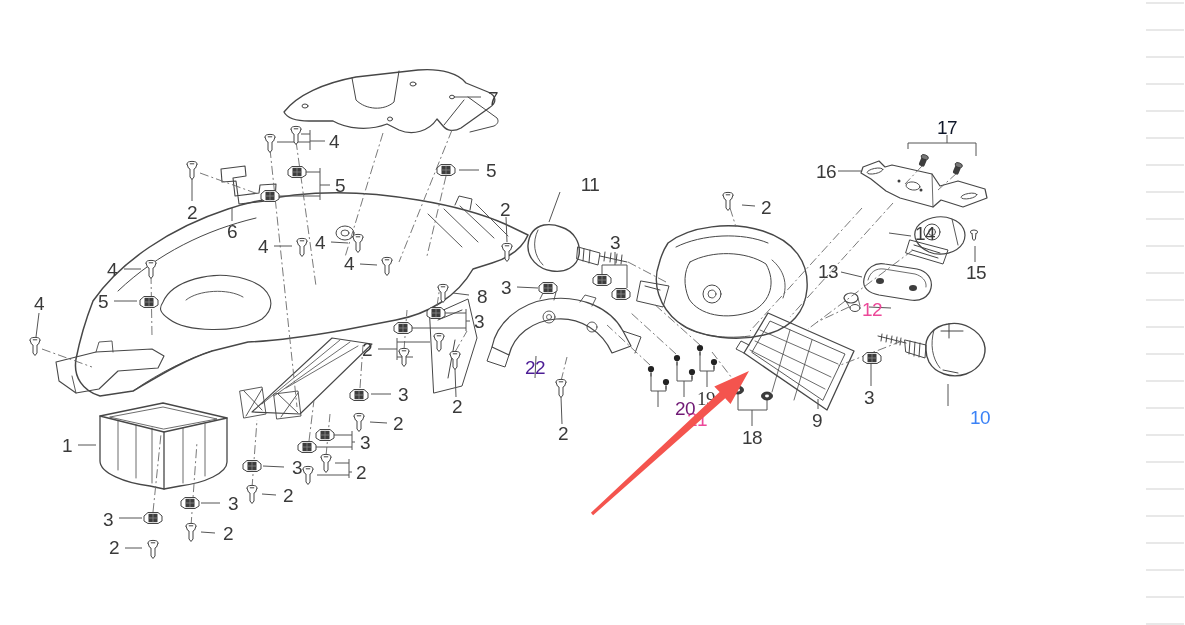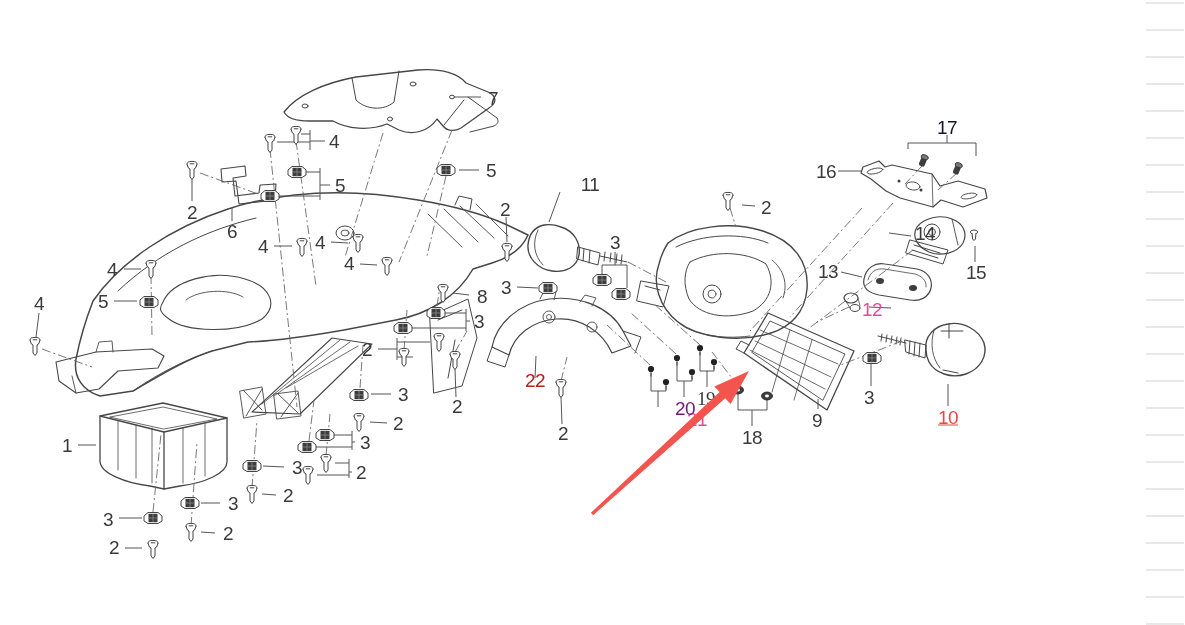--- a/index.html
+++ b/index.html
@@ -306,38 +306,38 @@
       <span class="part-label" style="left: 482px; top: 296px; color: rgb(58, 58, 58);">8</span>
       <span class="part-label" style="left: 479px; top: 321px; color: rgb(58, 58, 58);">3</span>
       <span class="part-label" style="left: 367px; top: 349px; color: rgb(58, 58, 58);">2</span>
       <span class="part-label" style="left: 263px; top: 246px; color: rgb(58, 58, 58);">4</span>
       <span class="part-label" style="left: 320px; top: 242px; color: rgb(58, 58, 58);">4</span>
       <span class="part-label" style="left: 349px; top: 263px; color: rgb(58, 58, 58);">4</span>
       <span class="part-label" style="left: 112px; top: 269px; color: rgb(58, 58, 58);">4</span>
       <span class="part-label" style="left: 103px; top: 301px; color: rgb(58, 58, 58);">5</span>
       <span class="part-label" style="left: 39px; top: 303px; color: rgb(58, 58, 58);">4</span>
       <span class="part-label" style="left: 67px; top: 445px; color: rgb(58, 58, 58);">1</span>
-      <span class="part-label" style="left: 535px; top: 380px; color: #b91c1c;">22</span>
+      <span class="part-label" style="left: 535px; top: 367px; color: #4c1d95;">22</span>
       <span class="part-label" style="left: 457px; top: 406px; color: rgb(58, 58, 58);">2</span>
       <span class="part-label" style="left: 563px; top: 433px; color: rgb(58, 58, 58);">2</span>
       <span class="part-label" style="left: 403px; top: 394px; color: rgb(58, 58, 58);">3</span>
       <span class="part-label" style="left: 398px; top: 423px; color: rgb(58, 58, 58);">2</span>
       <span class="part-label" style="left: 365px; top: 442px; color: rgb(58, 58, 58);">3</span>
       <span class="part-label" style="left: 361px; top: 472px; color: rgb(58, 58, 58);">2</span>
       <span class="part-label" style="left: 297px; top: 467px; color: rgb(58, 58, 58);">3</span>
       <span class="part-label" style="left: 288px; top: 495px; color: rgb(58, 58, 58);">2</span>
       <span class="part-label" style="left: 233px; top: 503px; color: rgb(58, 58, 58);">3</span>
       <span class="part-label" style="left: 228px; top: 533px; color: rgb(58, 58, 58);">2</span>
       <span class="part-label" style="left: 108px; top: 519px; color: rgb(58, 58, 58);">3</span>
       <span class="part-label" style="left: 114px; top: 547px; color: rgb(58, 58, 58);">2</span>
       <span class="part-label" style="left: 697px; top: 419px; color: #ec4899;">21</span>
       <span class="part-label" style="left: 685px; top: 408px; color: #701a75;">20</span>
       <span class="part-label" style="left: 706px; top: 398px; color: rgb(58, 58, 58); font-family: Liberation Serif, serif;">19</span>
       <span class="part-label" style="left: 752px; top: 437px; color: rgb(58, 58, 58);">18</span>
       <span class="part-label" style="left: 817px; top: 420px; color: rgb(58, 58, 58);">9</span>
       <span class="part-label" style="left: 869px; top: 397px; color: rgb(58, 58, 58);">3</span>
-      <span class="part-label" style="left: 948px; top: 417px; color: #ef4444; text-decoration: underline;">10</span>
+      <span class="part-label" style="left: 980px; top: 417px; color: #3b82f6;">10</span>
     </div>
 
   <svg id="arrow-layer" width="1185" height="625" viewBox="0 0 1185 625" style="pointer-events:none;">
     <polygon id="red-arrow" points="749.0,371.0 730.5,404.1 725.2,398.3 593.1,515.2 590.9,512.8 719.6,392.1 714.3,386.4" fill="#f4544e"></polygon>
   </svg>
 </div>
 
 </body></html>

